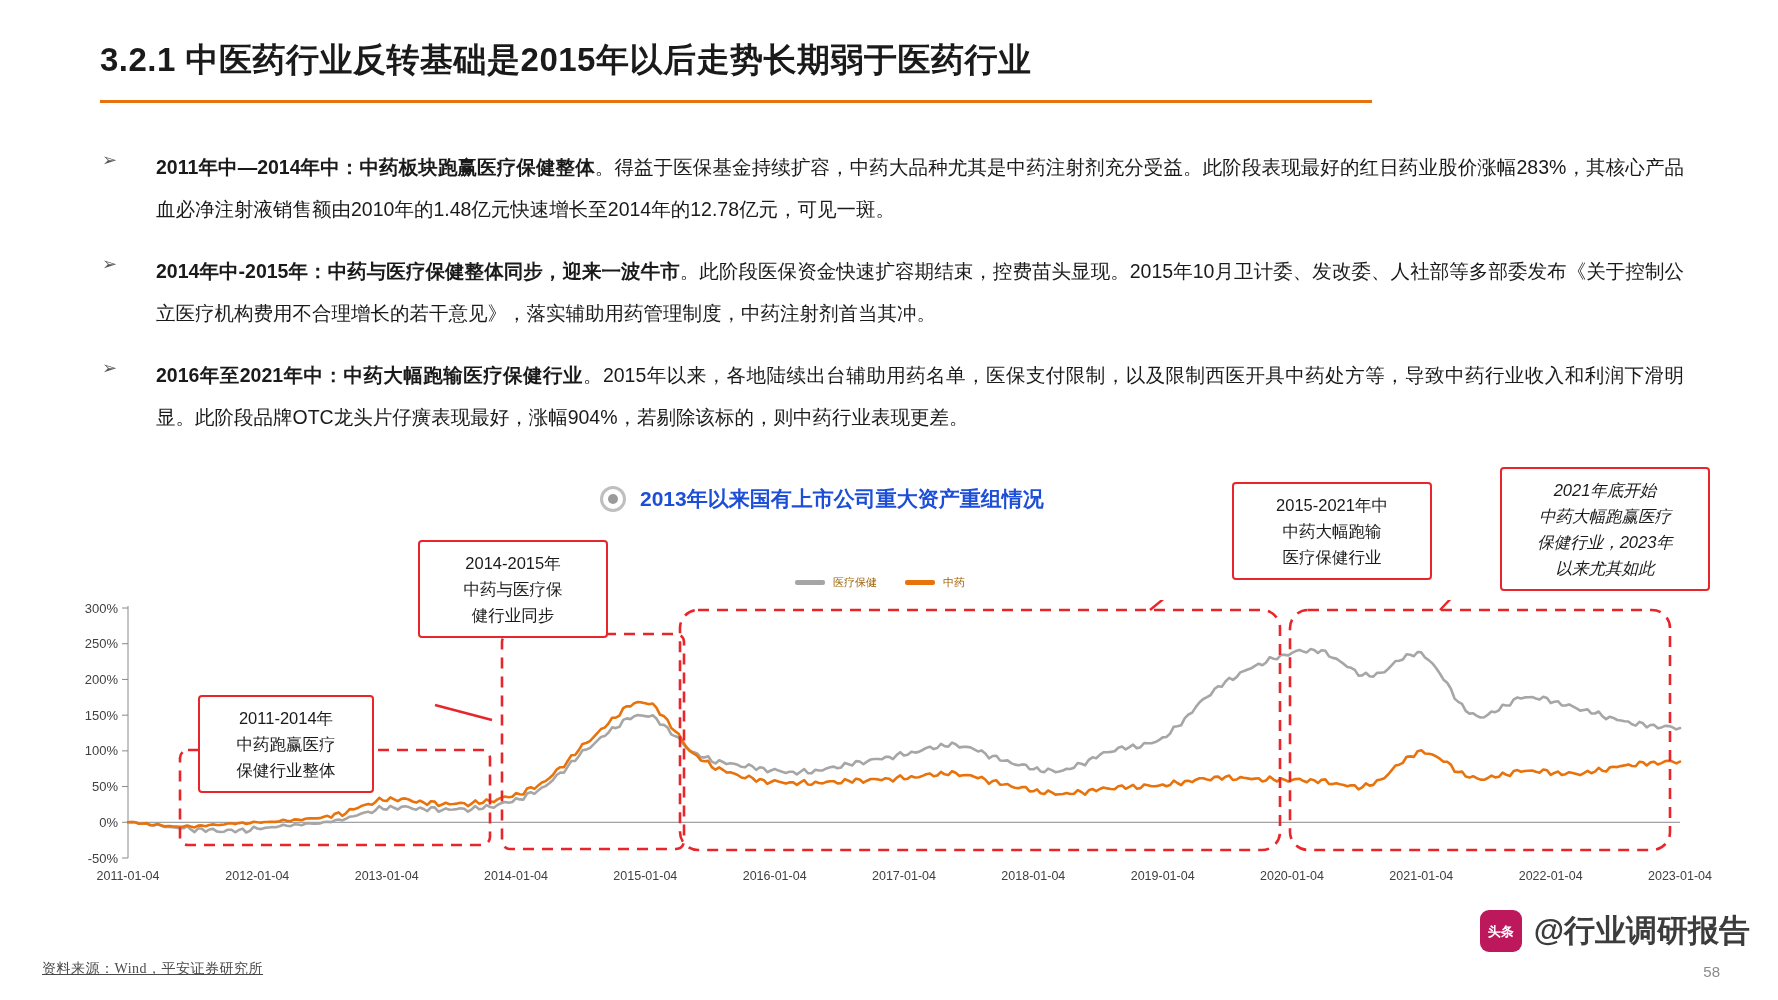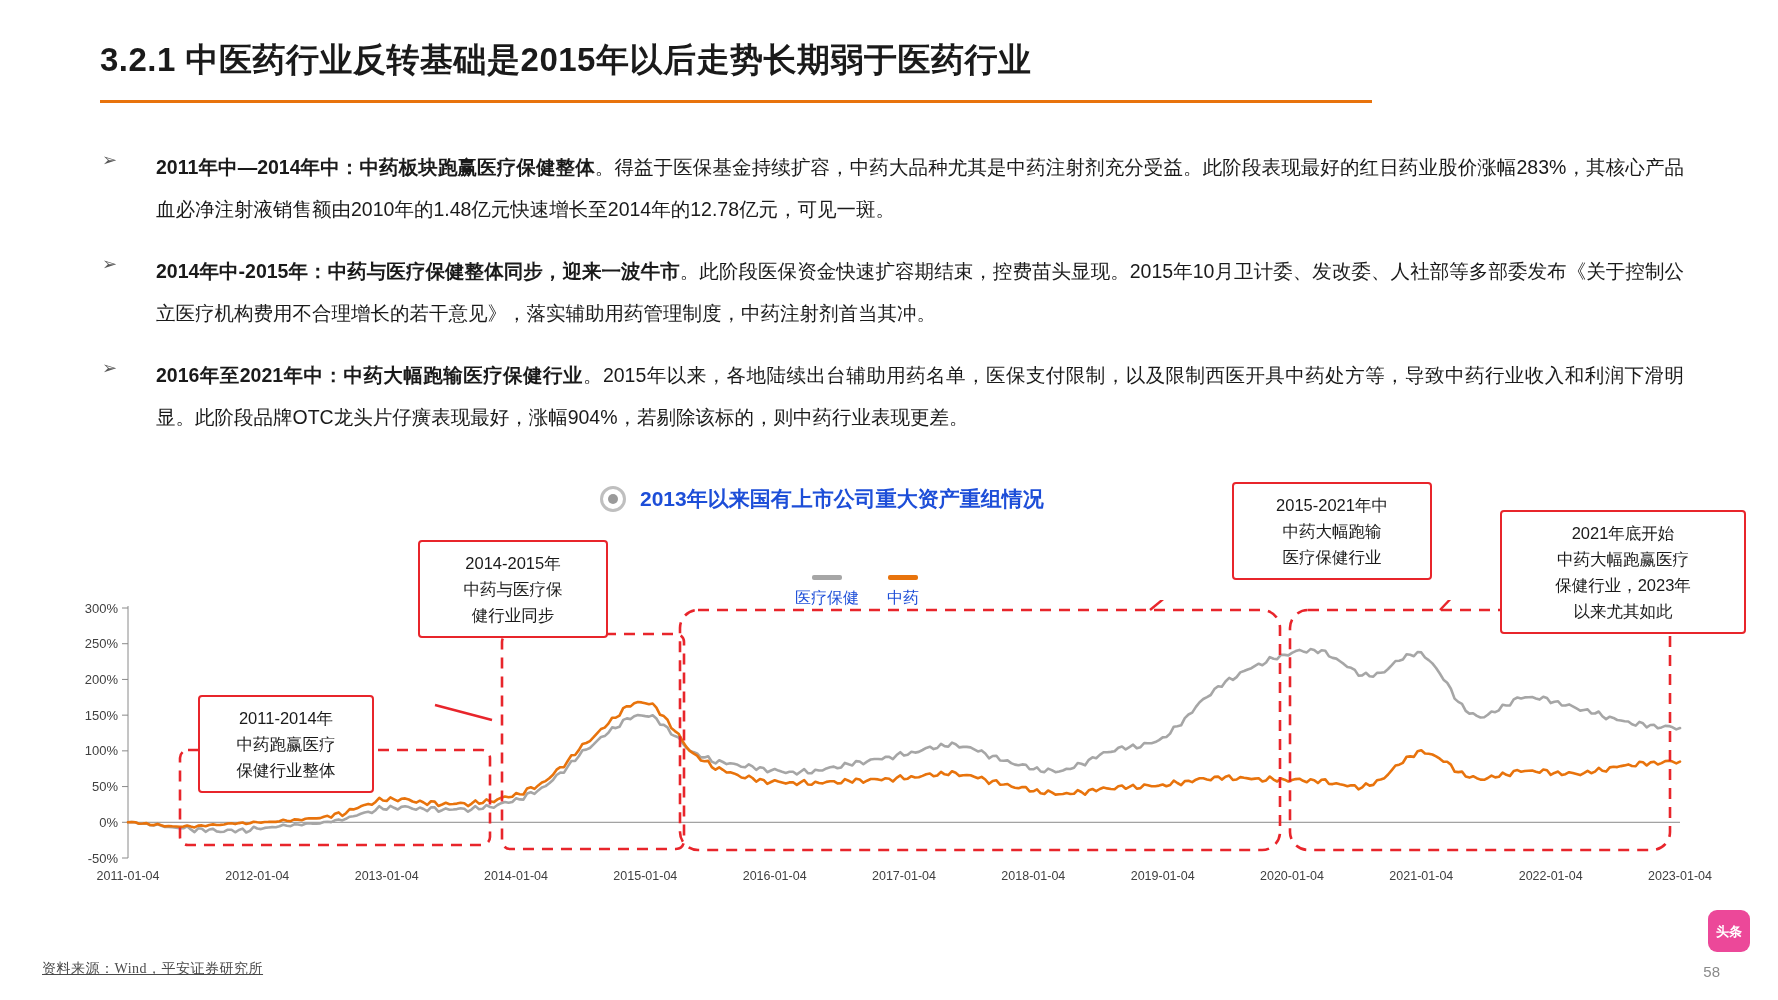--- a/index.html
+++ b/index.html
@@ -41,21 +41,21 @@
   }
   .bullseye i{display:block;width:10px;height:10px;border-radius:50%;background:#9a9a9a;}
   .section-head .txt{font-size:21px;font-weight:bold;color:#1d4ed8;white-space:nowrap;}
 
   
   .chart-area{position:absolute;left:40px;top:600px;width:1700px;height:340px;}
   #plot{position:absolute;left:0;top:0;}
 
   
   .legend{position:absolute;left:795px;top:575px;display:flex;gap:28px;align-items:center;}
-  .legend .item{display:flex;align-items:center;gap:8px;font-size:16px;color:#1d4ed8;flex-direction:column;}
+  .legend .item{display:flex;align-items:center;gap:8px;font-size:11px;color:#a16207;}
   .legend .swatch{width:30px;height:5px;border-radius:2px;display:block;}
 
   
   .callout{
     position:absolute;border:2.5px solid #E8252B;background:#ffffff;border-radius:4px;
     font-size:16.5px;line-height:26px;color:#1a1a1a;text-align:center;padding:8px 12px;
     box-sizing:border-box;
   }
 
   
@@ -63,21 +63,21 @@
     position:absolute;left:42px;bottom:22px;font-size:14px;color:#4a4a4a;
     font-family:"Liberation Serif","DejaVu Serif",serif;letter-spacing:.5px;text-decoration:underline;
   }
   .pagenum{position:absolute;right:58px;bottom:20px;font-size:15px;color:#8a8a8a;}
 
   
   .watermark{
     position:absolute;right:28px;bottom:48px;display:flex;align-items:center;gap:12px;
   }
   .wm-logo{
-    width:42px;height:42px;border-radius:9px;background:#ec4899;color:#fff;
+    width:42px;height:42px;border-radius:9px;background:#be185d;color:#fff;
     font-size:13px;font-weight:bold;line-height:15px;display:flex;align-items:center;
     justify-content:center;text-align:center;letter-spacing:0;
   }
   .wm-text{font-size:31px;font-weight:bold;color:#3c3c3c;white-space:nowrap;}
 
   .axis-label{font-size:13px;fill:#404040;font-family:"Liberation Sans",sans-serif;}
   .xtick{font-size:12.5px;fill:#404040;font-family:"Liberation Sans",sans-serif;}
 </style>
 </head>
 <body>
@@ -169,24 +169,25 @@
 
   <div class="callout" style="left:198px;top:695px;width:176px;">
     <span>2011-2014年<br>中药跑赢医疗<br>保健行业整体</span>
   </div>
   <div class="callout" style="left:418px;top:540px;width:190px;">
     <span>2014-2015年<br>中药与医疗保<br>健行业同步</span>
   </div>
   <div class="callout" style="left:1232px;top:482px;width:200px;">
     <span>2015-2021年中<br>中药大幅跑输<br>医疗保健行业</span>
   </div>
-  <div class="callout" style="left:1500px;top:510px;width:246px;">
+  <div class="callout" style="left:1500px;top:467px;width:210px;font-style:italic;">
     <span>2021年底开始<br>中药大幅跑赢医疗<br>保健行业，2023年<br>以来尤其如此</span>
   </div>
 
   <div class="source">资料来源：Wind，平安证券研究所</div>
   <div class="pagenum">58</div>
 
   <div class="watermark">
     <div class="wm-logo">头条</div>
+    <div class="wm-text">@行业调研报告</div>
   </div>
 
 </div>
 
 </body></html>

